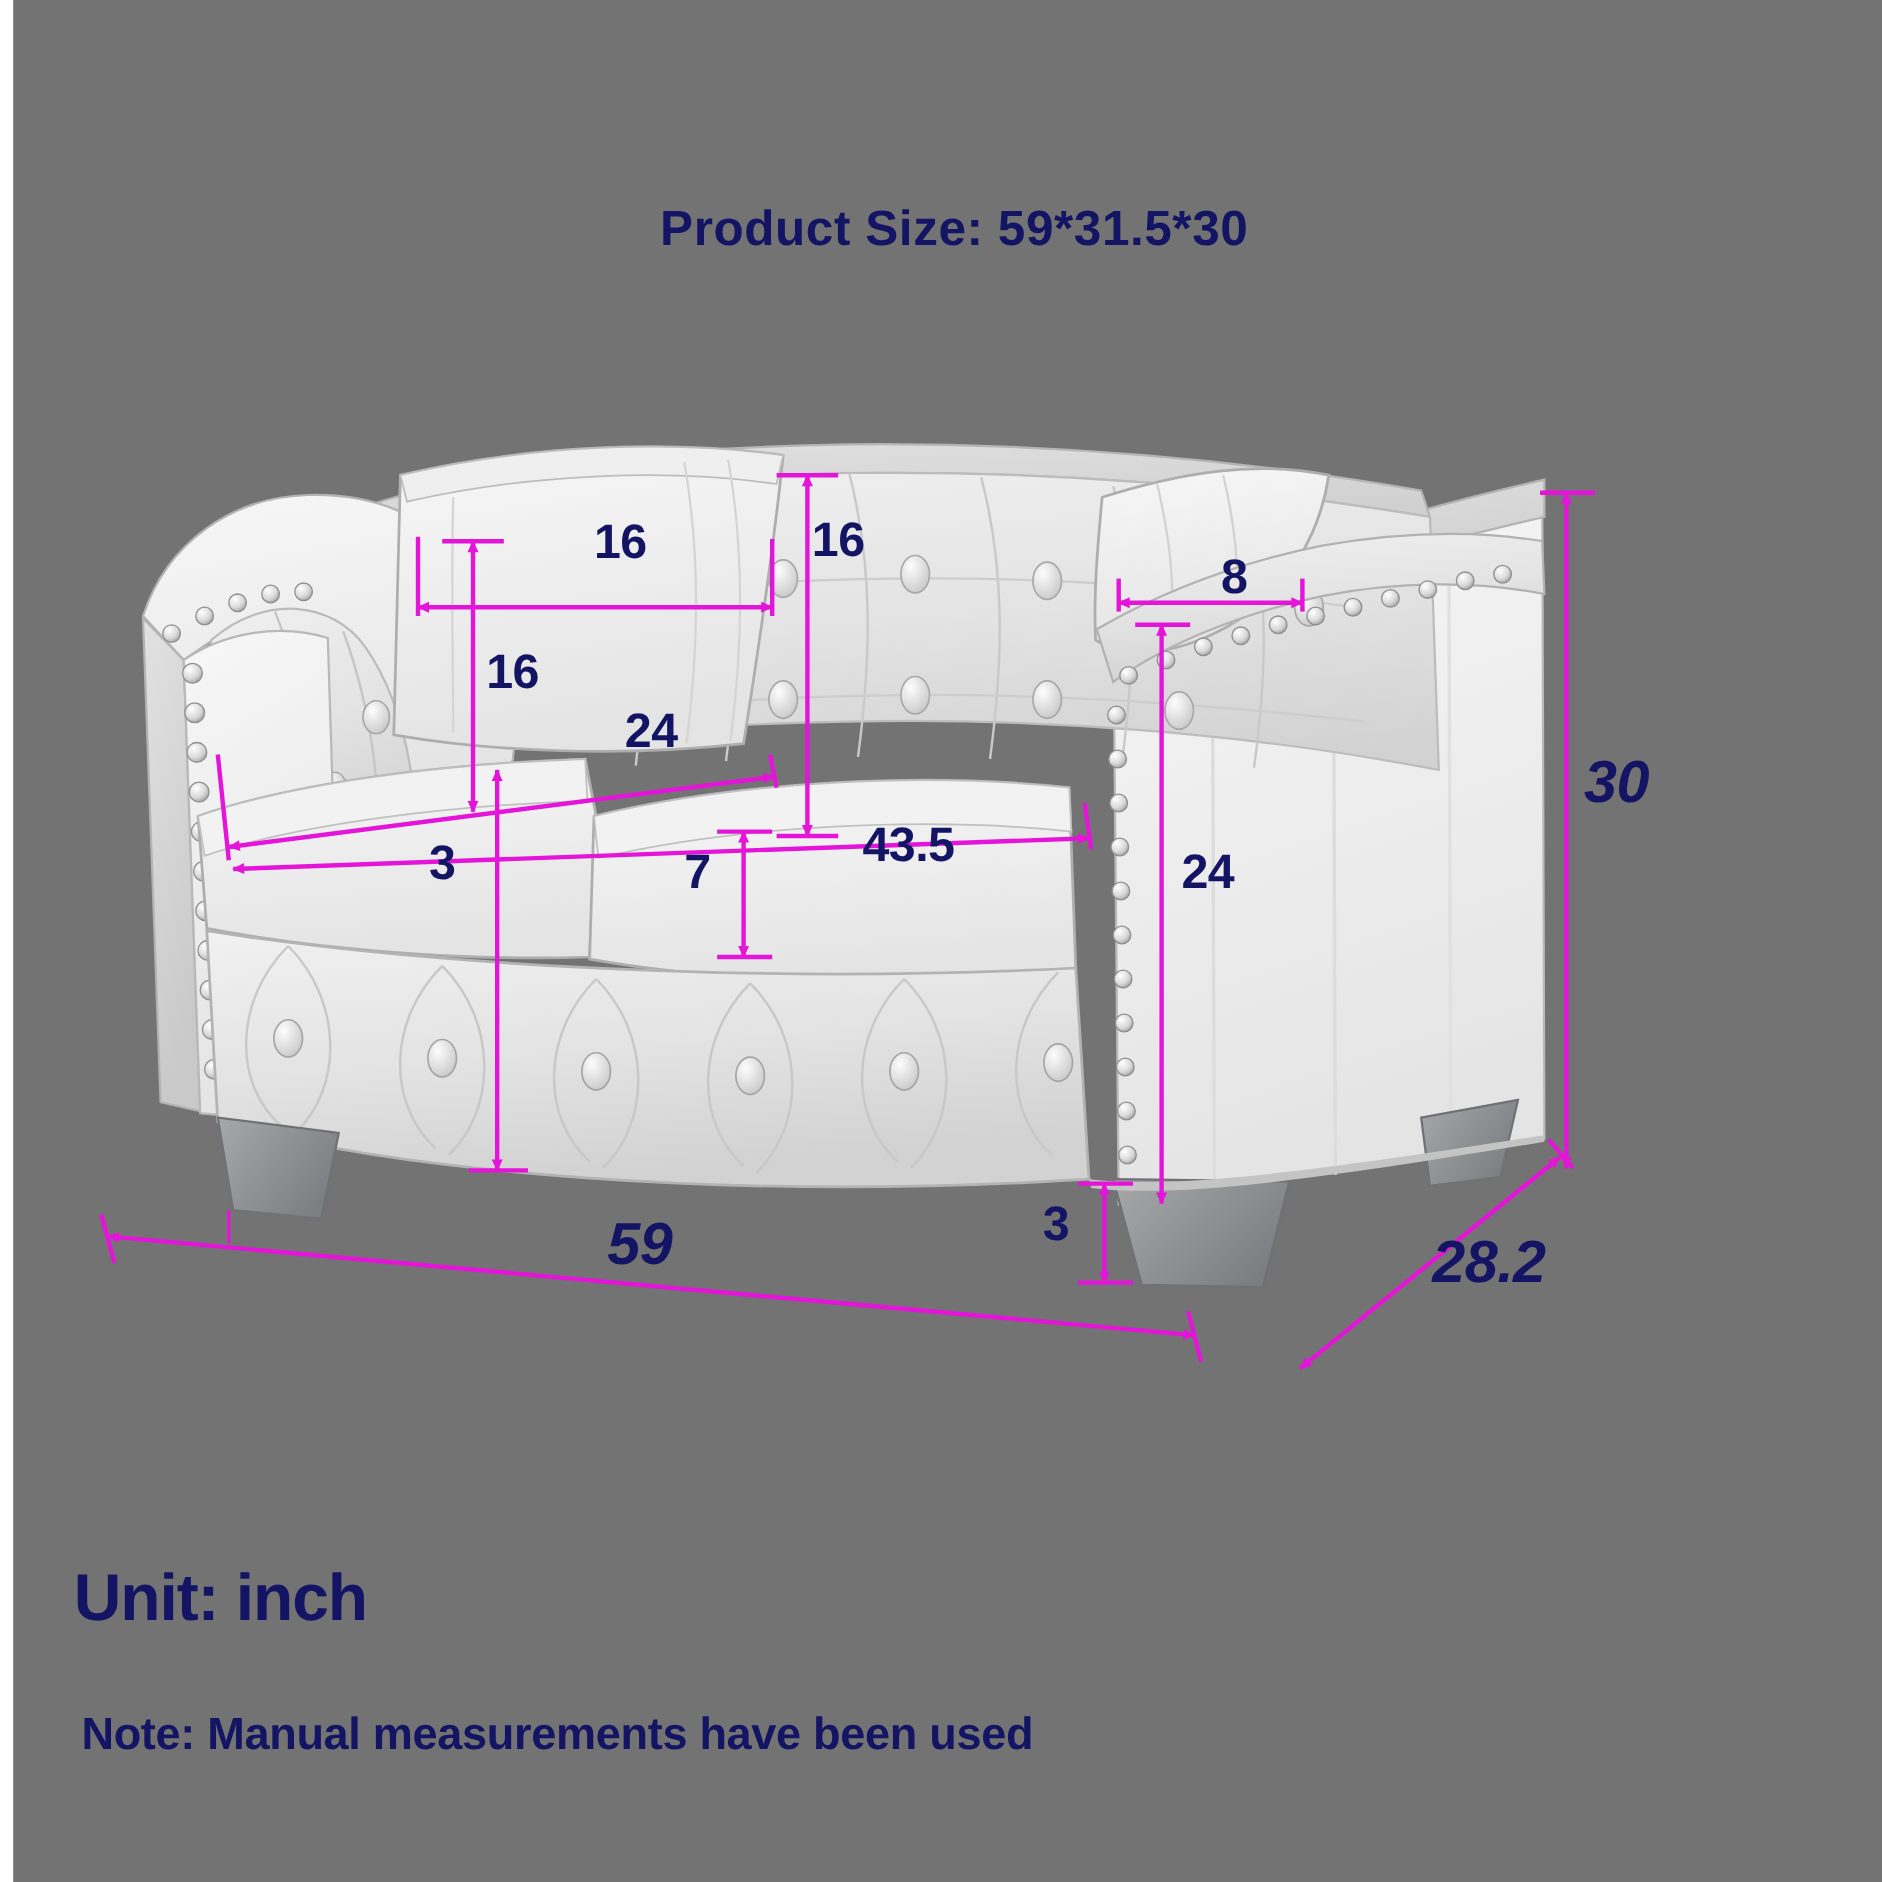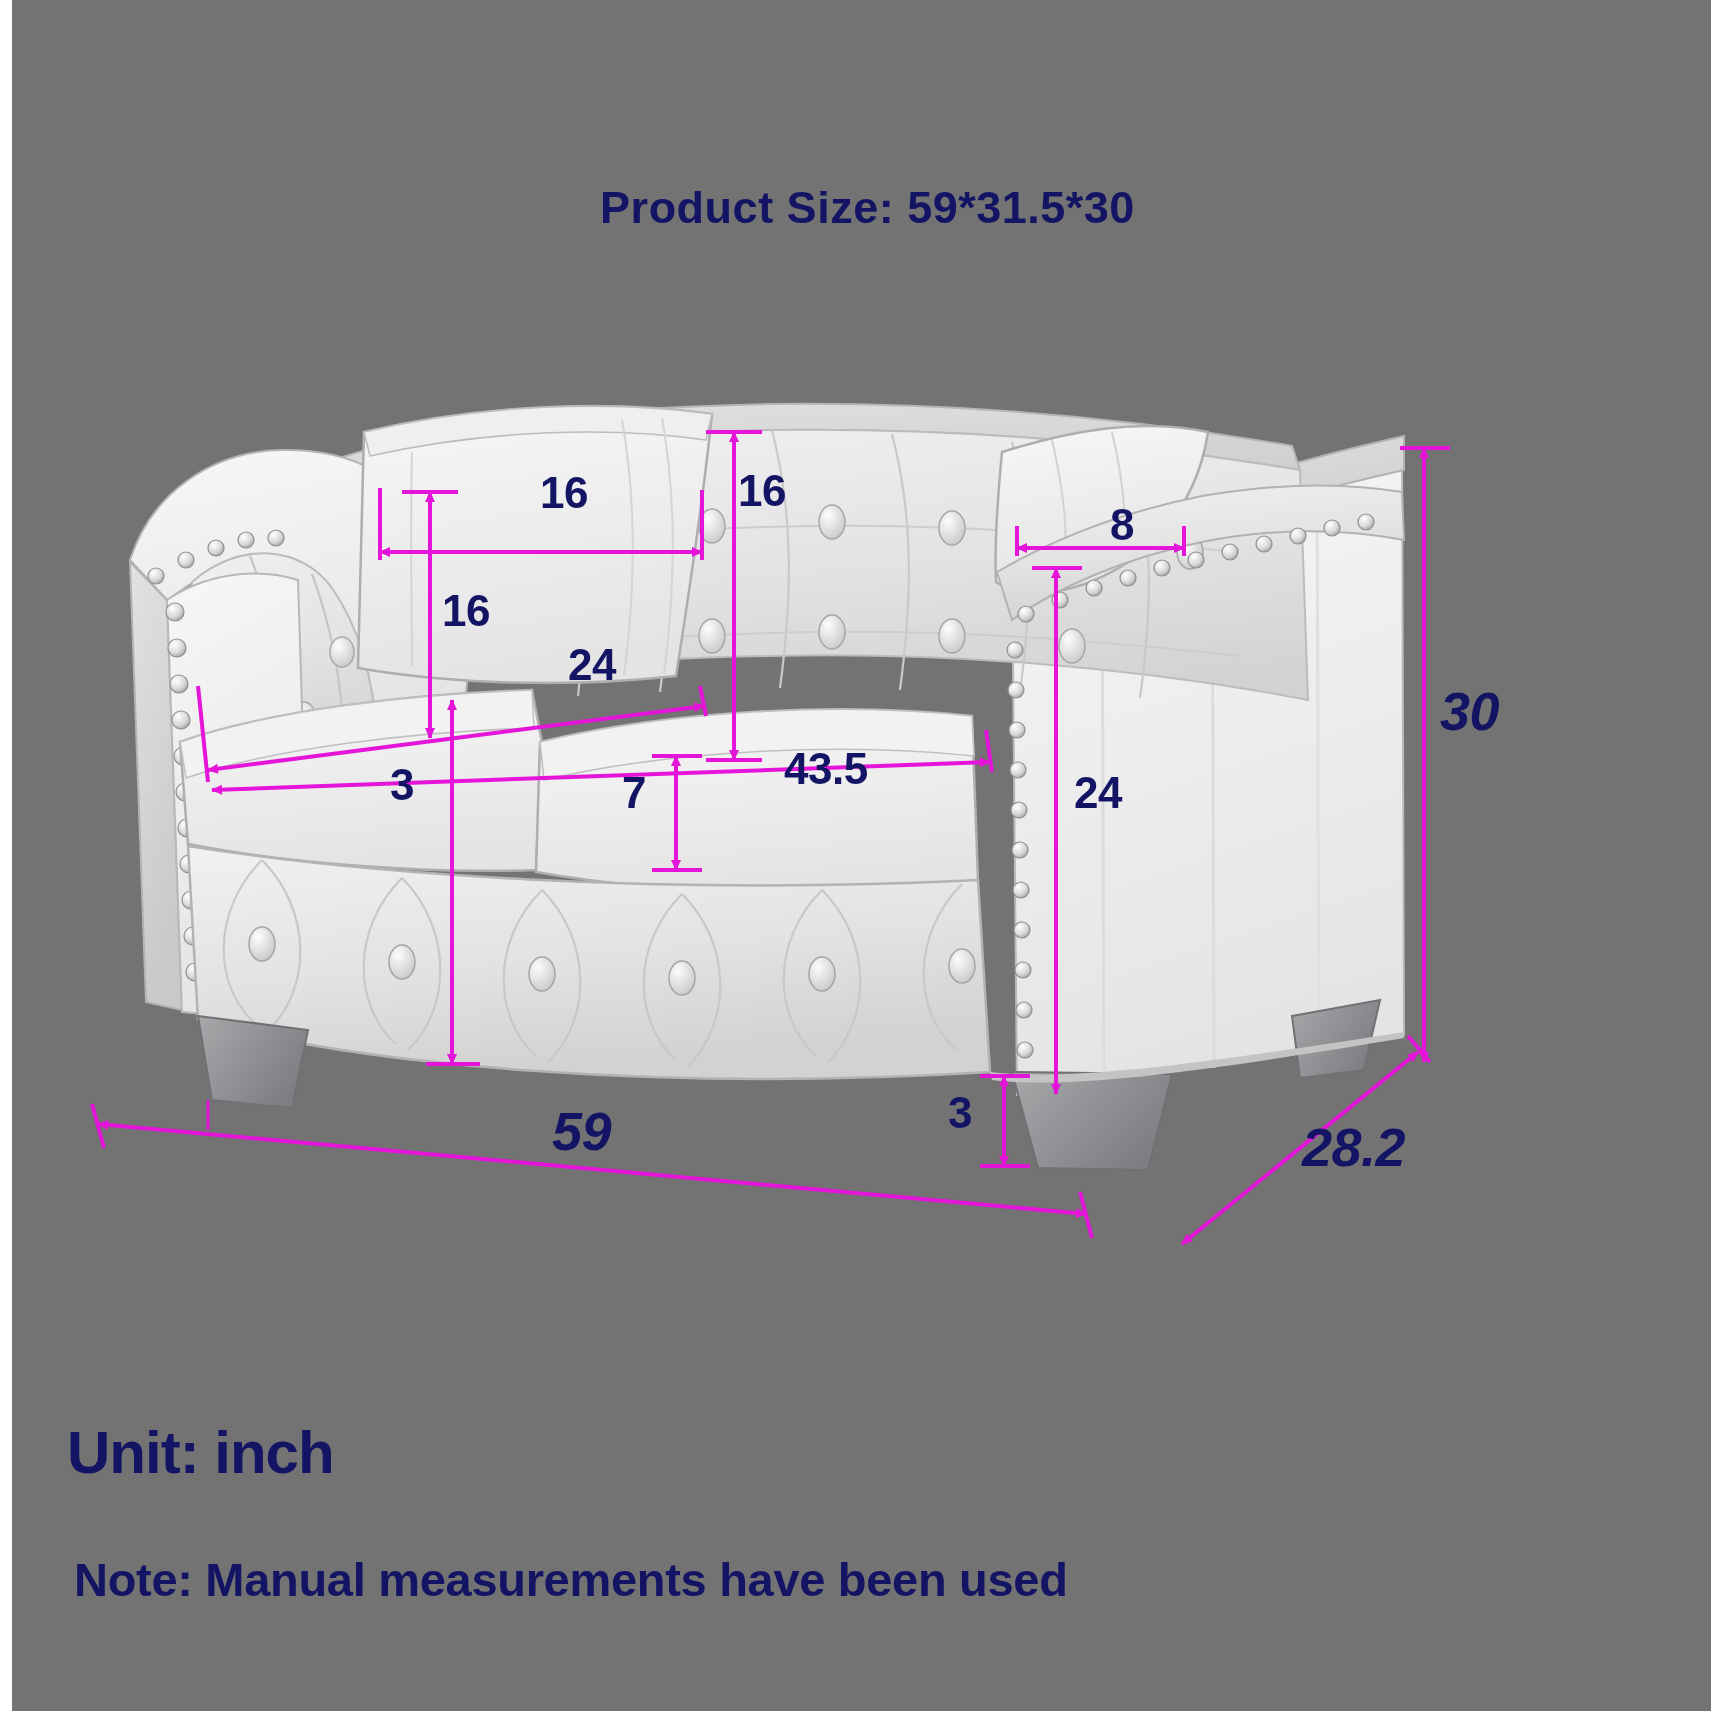--- a/index.html
+++ b/index.html
@@ -38,21 +38,21 @@
     top: 1418px;
     font-size: 60px;
     font-weight: bold;
     color: #141464;
     letter-spacing: -1px;
   }
   #note-block {
     position: absolute;
     left: 62px;
     top: 1552px;
-    font-size: 47px;
+    font-size: 41px;
     font-weight: bold;
     color: #141464;
     line-height: 1.18;
     letter-spacing: -0.3px;
   }
 
   
   #sofa-wrap {
     position: absolute;
     left: 0;

